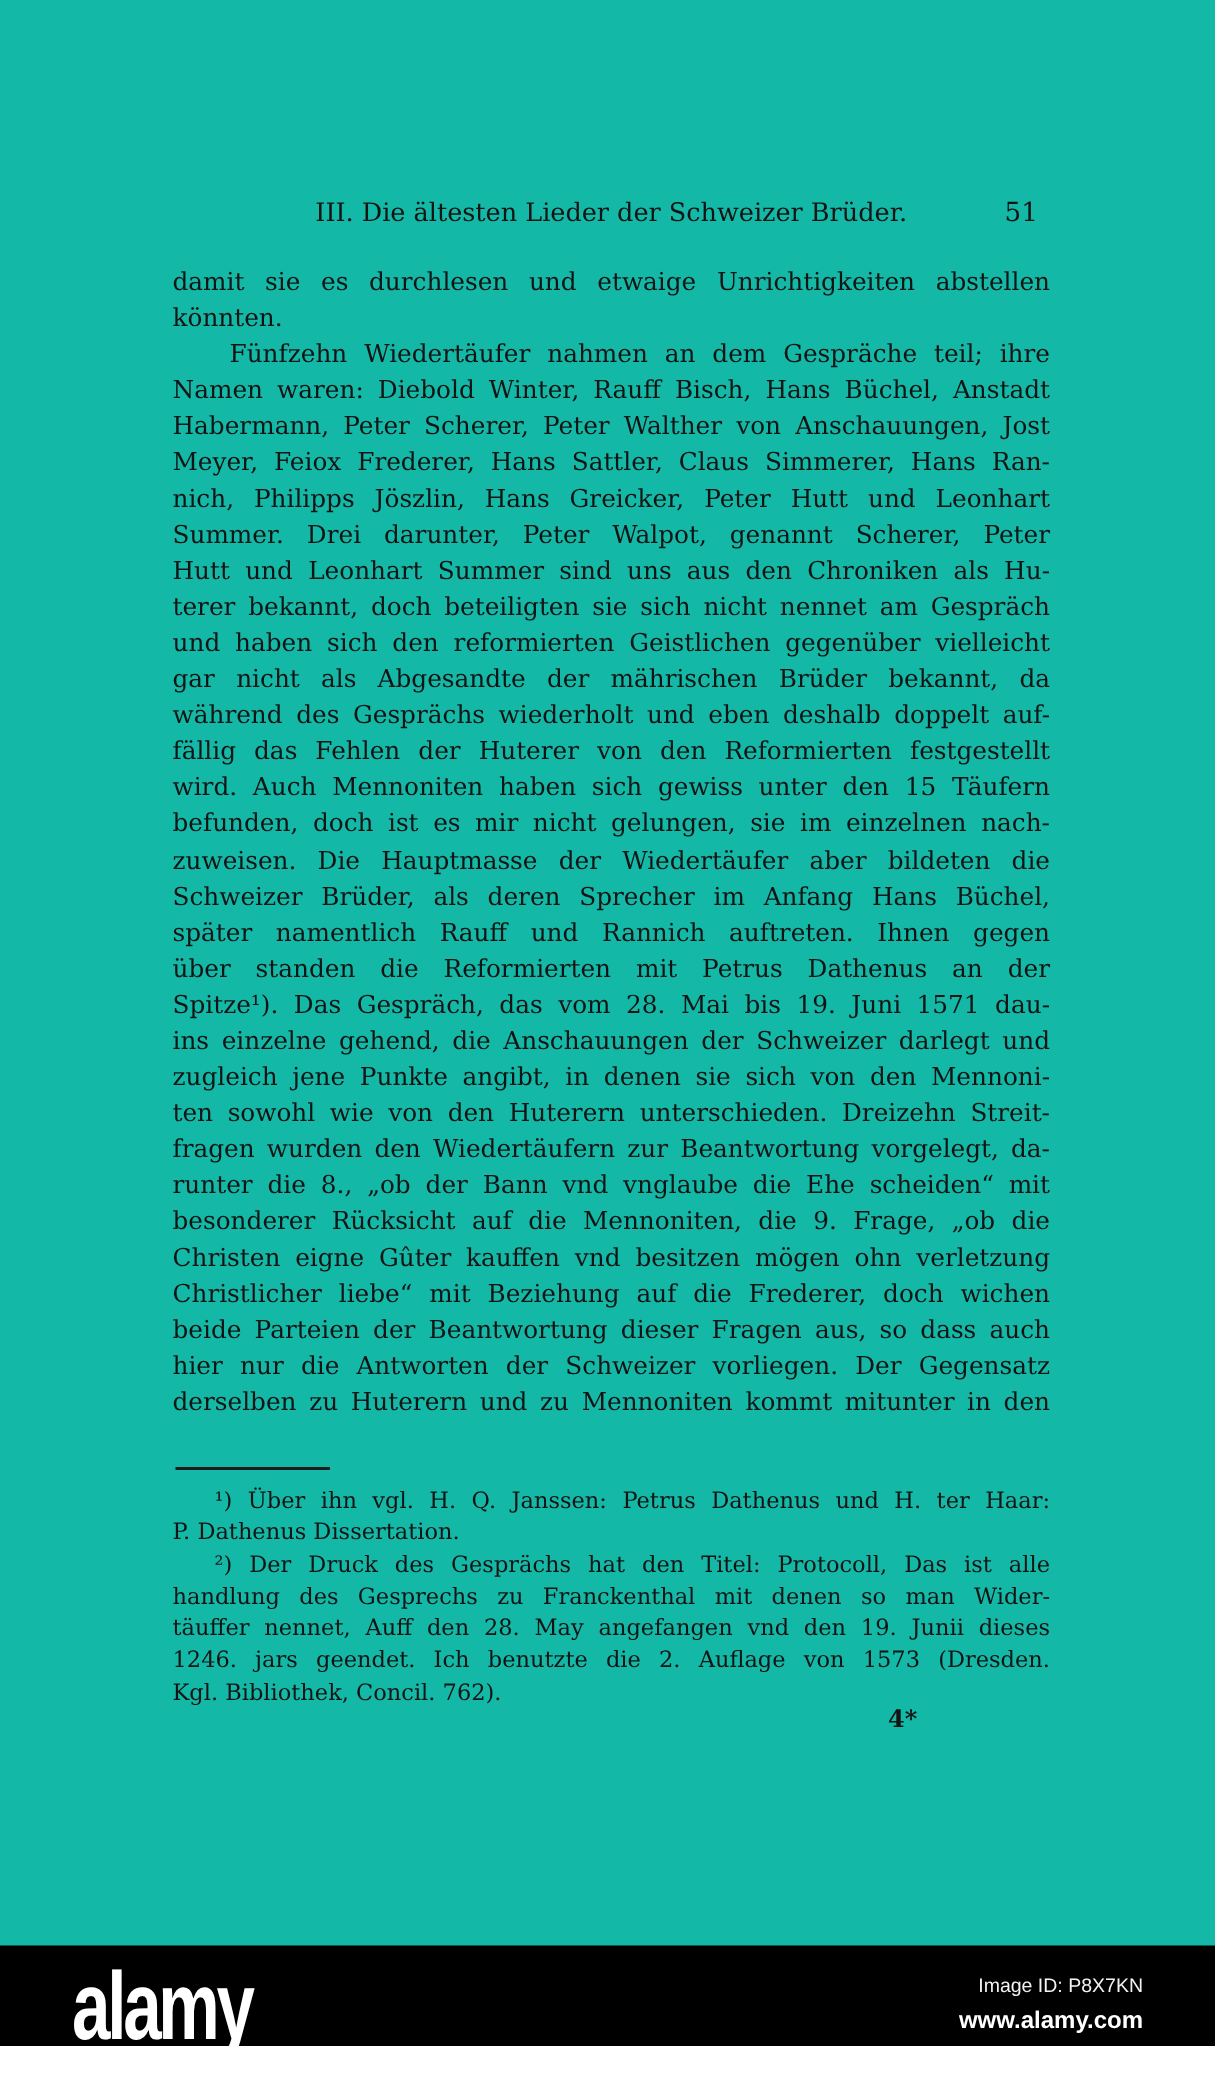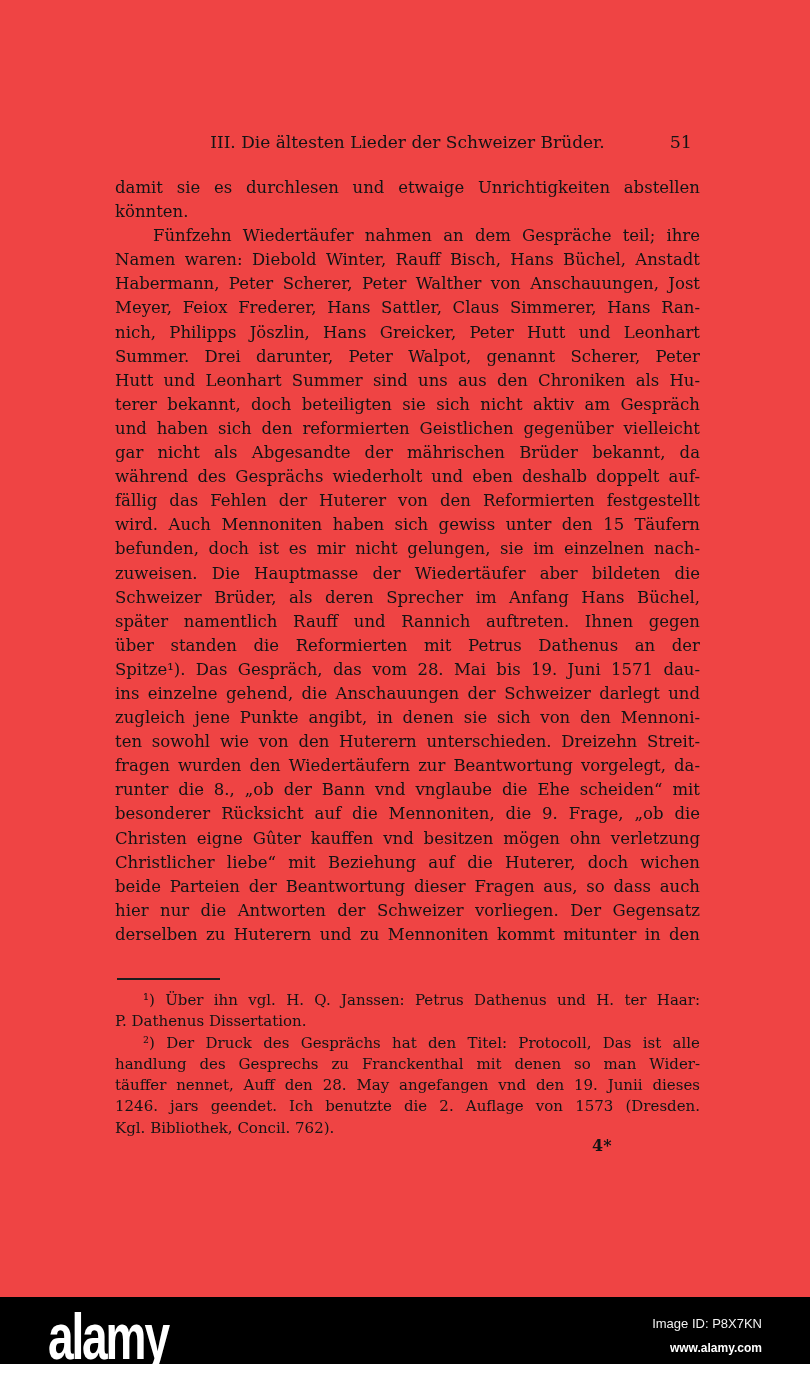--- a/index.html
+++ b/index.html
@@ -6,21 +6,21 @@
   body {
     width: 810px; height: 1390px;
     background: #ffffff;
     font-family: "DejaVu Serif", serif;
     position: relative;
     overflow: hidden;
   }
   .scan-page {
     position: absolute; left: 0; top: 0;
     width: 810px; height: 1300px;
-    background: #ef4444;
+    background: #14b8a6;
     color: #141414;
   }
   .running-head {
     position: absolute; left: 115px; top: 130px;
     width: 585px; height: 24px;
     font-size: 17px; line-height: 24px;
     text-align: center;
   }
   .page-number {
     position: absolute; right: 8px; top: 0;
@@ -68,21 +68,21 @@
     transform: scaleX(0.72);
     transform-origin: left top;
   }
   .watermark-meta {
     position: absolute; right: 48px; top: 16px;
     text-align: right;
     color: #f2f2f2;
     font-family: "Liberation Sans", sans-serif;
   }
   .image-id { font-size: 13px; line-height: 22px; font-weight: 400; }
-  .alamy-url { font-size: 12px; line-height: 26px; font-weight: bold; color: #ffffff; }
+  .alamy-url { font-size: 16px; line-height: 26px; font-weight: bold; color: #ffffff; }
 </style>
 </head>
 <body>
 
 <div class="scan-page">
 
   <div class="running-head">
     <span>III. Die ältesten Lieder der Schweizer Brüder.</span>
     <span class="page-number">51</span>
   </div>
@@ -90,40 +90,40 @@
   <div class="body-block">
       <div class="line">damit sie es durchlesen und etwaige Unrichtigkeiten abstellen</div>
       <div class="line noj">könnten.</div>
       <div class="line ind">Fünfzehn Wiedertäufer nahmen an dem Gespräche teil; ihre</div>
       <div class="line">Namen waren: Diebold Winter, Rauff Bisch, Hans Büchel, Anstadt</div>
       <div class="line">Habermann, Peter Scherer, Peter Walther von Anschauungen, Jost</div>
       <div class="line">Meyer, Feiox Frederer, Hans Sattler, Claus Simmerer, Hans Ran-</div>
       <div class="line">nich, Philipps Jöszlin, Hans Greicker, Peter Hutt und Leonhart</div>
       <div class="line">Summer. Drei darunter, Peter Walpot, genannt Scherer, Peter</div>
       <div class="line">Hutt und Leonhart Summer sind uns aus den Chroniken als Hu-</div>
-      <div class="line">terer bekannt, doch beteiligten sie sich nicht aktiv am Gespräch</div>
+      <div class="line">terer bekannt, doch beteiligten sie sich nicht nennet am Gespräch</div>
       <div class="line">und haben sich den reformierten Geistlichen gegenüber vielleicht</div>
       <div class="line">gar nicht als Abgesandte der mährischen Brüder bekannt, da</div>
       <div class="line">während des Gesprächs wiederholt und eben deshalb doppelt auf-</div>
       <div class="line">fällig das Fehlen der Huterer von den Reformierten festgestellt</div>
       <div class="line">wird. Auch Mennoniten haben sich gewiss unter den 15 Täufern</div>
       <div class="line">befunden, doch ist es mir nicht gelungen, sie im einzelnen nach-</div>
       <div class="line">zuweisen. Die Hauptmasse der Wiedertäufer aber bildeten die</div>
       <div class="line">Schweizer Brüder, als deren Sprecher im Anfang Hans Büchel,</div>
       <div class="line">später namentlich Rauff und Rannich auftreten. Ihnen gegen</div>
       <div class="line">über standen die Reformierten mit Petrus Dathenus an der</div>
       <div class="line">Spitze¹). Das Gespräch, das vom 28. Mai bis 19. Juni 1571 dau-</div>
       <div class="line">ins einzelne gehend, die Anschauungen der Schweizer darlegt und</div>
       <div class="line">zugleich jene Punkte angibt, in denen sie sich von den Mennoni-</div>
       <div class="line">ten sowohl wie von den Huterern unterschieden. Dreizehn Streit-</div>
       <div class="line">fragen wurden den Wiedertäufern zur Beantwortung vorgelegt, da-</div>
       <div class="line">runter die 8., „ob der Bann vnd vnglaube die Ehe scheiden“ mit</div>
       <div class="line">besonderer Rücksicht auf die Mennoniten, die 9. Frage, „ob die</div>
       <div class="line">Christen eigne Gûter kauffen vnd besitzen mögen ohn verletzung</div>
-      <div class="line">Christlicher liebe“ mit Beziehung auf die Huterer, doch wichen</div>
+      <div class="line">Christlicher liebe“ mit Beziehung auf die Frederer, doch wichen</div>
       <div class="line">beide Parteien der Beantwortung dieser Fragen aus, so dass auch</div>
       <div class="line">hier nur die Antworten der Schweizer vorliegen. Der Gegensatz</div>
       <div class="line">derselben zu Huterern und zu Mennoniten kommt mitunter in den</div>
     </div>
 
   <div class="footnote-rule"></div>
 
   <div class="footnote-block">
       <div class="line ind">¹) Über ihn vgl. H. Q. Janssen: Petrus Dathenus und H. ter Haar:</div>
       <div class="line noj">P. Dathenus Dissertation.</div>

